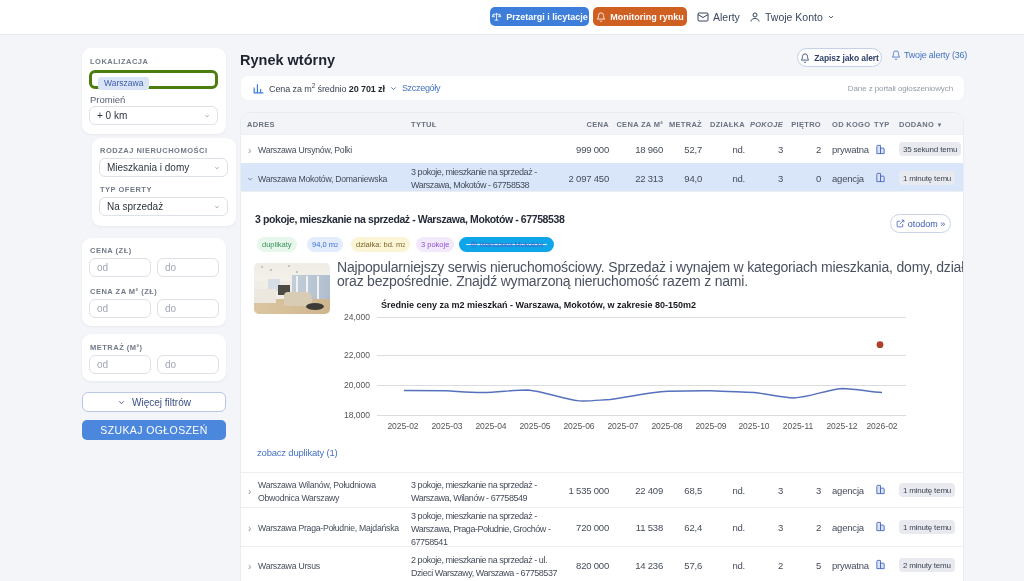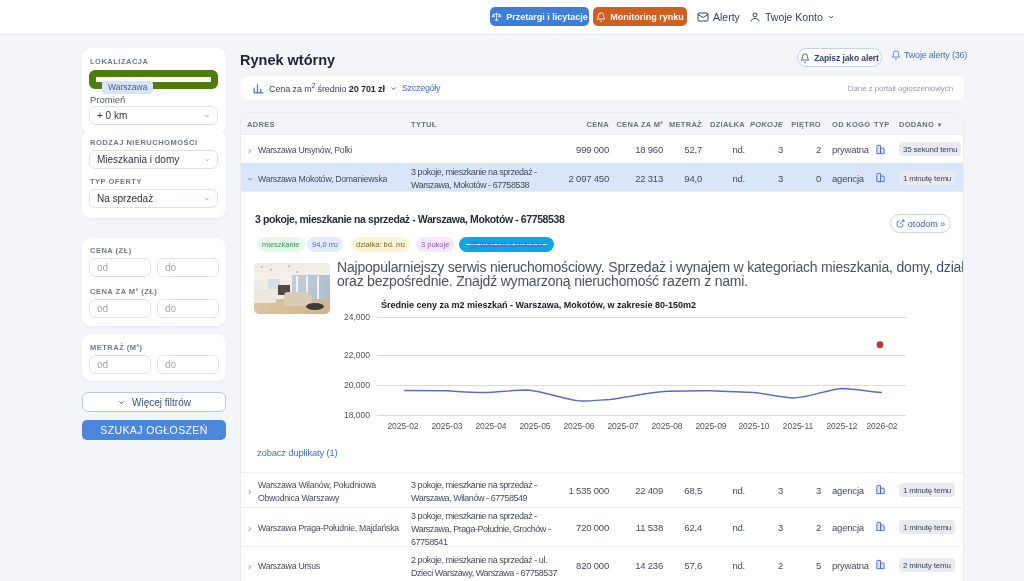--- a/index.html
+++ b/index.html
@@ -79,33 +79,33 @@
       </svg>
     Twoje Konto
     <svg width="8" height="8" viewBox="0 0 24 24" fill="none" stroke="#39465f" stroke-width="2.5">
         <path d="M6 9l6 6 6-6"></path>
       </svg>
   </div>
 </div>
 
 <div class="card" style="top:48px; height:86px;">
   <div class="slabel" style="position:absolute;left:8px;top:9px;">LOKALIZACJA</div>
-  <div style="position:absolute;left:7px;top:22px;width:129px;height:19px;border:7px solid #4d7c0f;border-radius:6px;background:#fff;">
+  <div style="position:absolute;left:7px;top:22px;width:129px;height:19px;border:3px solid #4d7c0f;border-radius:6px;background:#fff;">
     <span style="position:absolute;left:6px;top:3.5px;background:#d9e4f7;color:#3f5da8;font-size:8.5px;border-radius:3px;padding:1.5px 6px;">Warszawa</span>
   </div>
   <div class="slabel2" style="position:absolute;left:8px;top:94px;"></div>
   <div style="position:absolute;left:8px;top:46px;font-size:9.5px;color:#555d6b;">Promień</div>
   <div class="sel" style="position:absolute;left:7px;top:58px;width:129px;">+ 0 km
     <svg class="chev" viewBox="0 0 24 24" fill="none" stroke="#5c6571" stroke-width="2.5">
         <path d="M6 9l6 6 6-6"></path>
       </svg>
   </div>
 </div>
 
-<div class="card" style="top:130px; height:88px;">
+<div class="card" style="top:138px; height:88px;margin-left:10px;">
   <div class="slabel" style="position:absolute;left:8px;top:8px;">RODZAJ NIERUCHOMOŚCI</div>
   <div class="sel" style="position:absolute;left:7px;top:20px;width:129px;">Mieszkania i domy
     <svg class="chev" viewBox="0 0 24 24" fill="none" stroke="#5c6571" stroke-width="2.5">
         <path d="M6 9l6 6 6-6"></path>
       </svg>
   </div>
   <div class="slabel" style="position:absolute;left:8px;top:47px;">TYP OFERTY</div>
   <div class="sel" style="position:absolute;left:7px;top:59px;width:129px;">Na sprzedaż
     <svg class="chev" viewBox="0 0 24 24" fill="none" stroke="#5c6571" stroke-width="2.5">
         <path d="M6 9l6 6 6-6"></path>
@@ -213,21 +213,21 @@
   </div>
 
   <div id="detail">
     <div style="position:absolute;left:14px;top:21px;font-size:10.5px;font-weight:bold;color:#262b38;letter-spacing:-0.4px;">3 pokoje, mieszkanie na sprzedaż - Warszawa, Mokotów - 67758538</div>
     <div style="position:absolute;left:649px;top:22px;width:61px;height:19px;border:1px solid #c9d4ea;border-radius:10px;display:flex;align-items:center;justify-content:center;gap:3px;color:#3b5bb5;font-size:9px;background:#fff;">
       <svg width="9" height="9" viewBox="0 0 24 24" fill="none" stroke="#3b5bb5" stroke-width="2">
           <path d="M18 13v6a2 2 0 0 1-2 2H5a2 2 0 0 1-2-2V8a2 2 0 0 1 2-2h6M15 3h6v6M10 14L21 3"></path>
         </svg>
       otodom »
     </div>
-    <div class="tag" style="left:16px;background:#e7f7ec;color:#38945a;">mieszkanie</div>
+    <div class="tag" style="left:16px;background:#e7f7ec;color:#38945a;">duplikaty</div>
     <div class="tag" style="left:66px;background:#e3ecfc;color:#3b6fd3;">94,0 m <sup style="font-size:5.5px;">2</sup></div>
     <div class="tag" style="left:110px;background:#fbf4d5;color:#7a682a;">działka: bd. m <sup style="font-size:5.5px;">2</sup></div>
     <div class="tag" style="left:175px;background:#f2e9fc;color:#8f52cf;">3 pokoje</div>
     <div class="tag" style="left:218px;background:#e8edfc;color:#4a63c8;border:7px solid #0ea5e9;padding:0 3.5px;letter-spacing:-0.2px;">
       <svg width="8" height="8" viewBox="0 0 24 24" fill="none" stroke="#4a63c8" stroke-width="2" style="margin-right:2px;">
           <path d="M20 10c0 6-8 12-8 12s-8-6-8-12a8 8 0 0 1 16 0z"></path>
           <circle cx="12" cy="10" r="3"></circle>
         </svg>
       Warszawa Mokotów</div>
 

